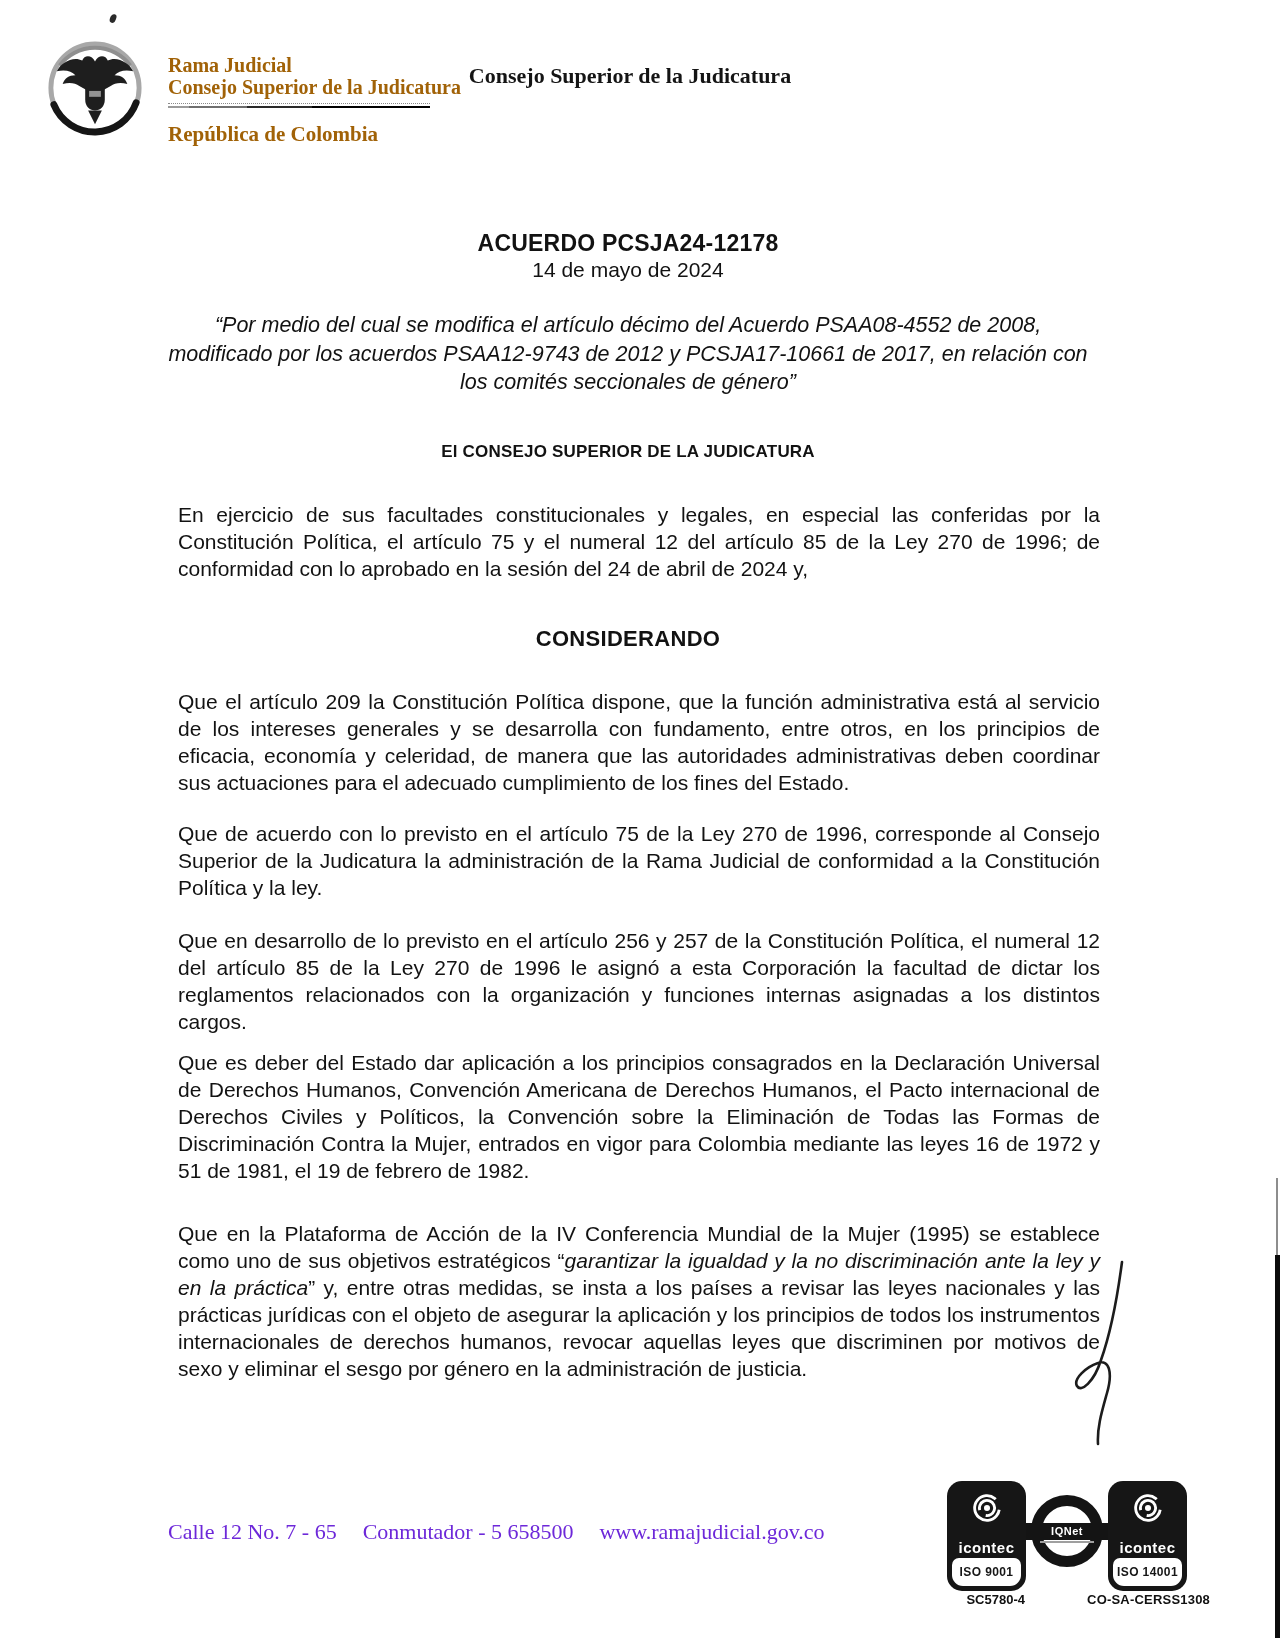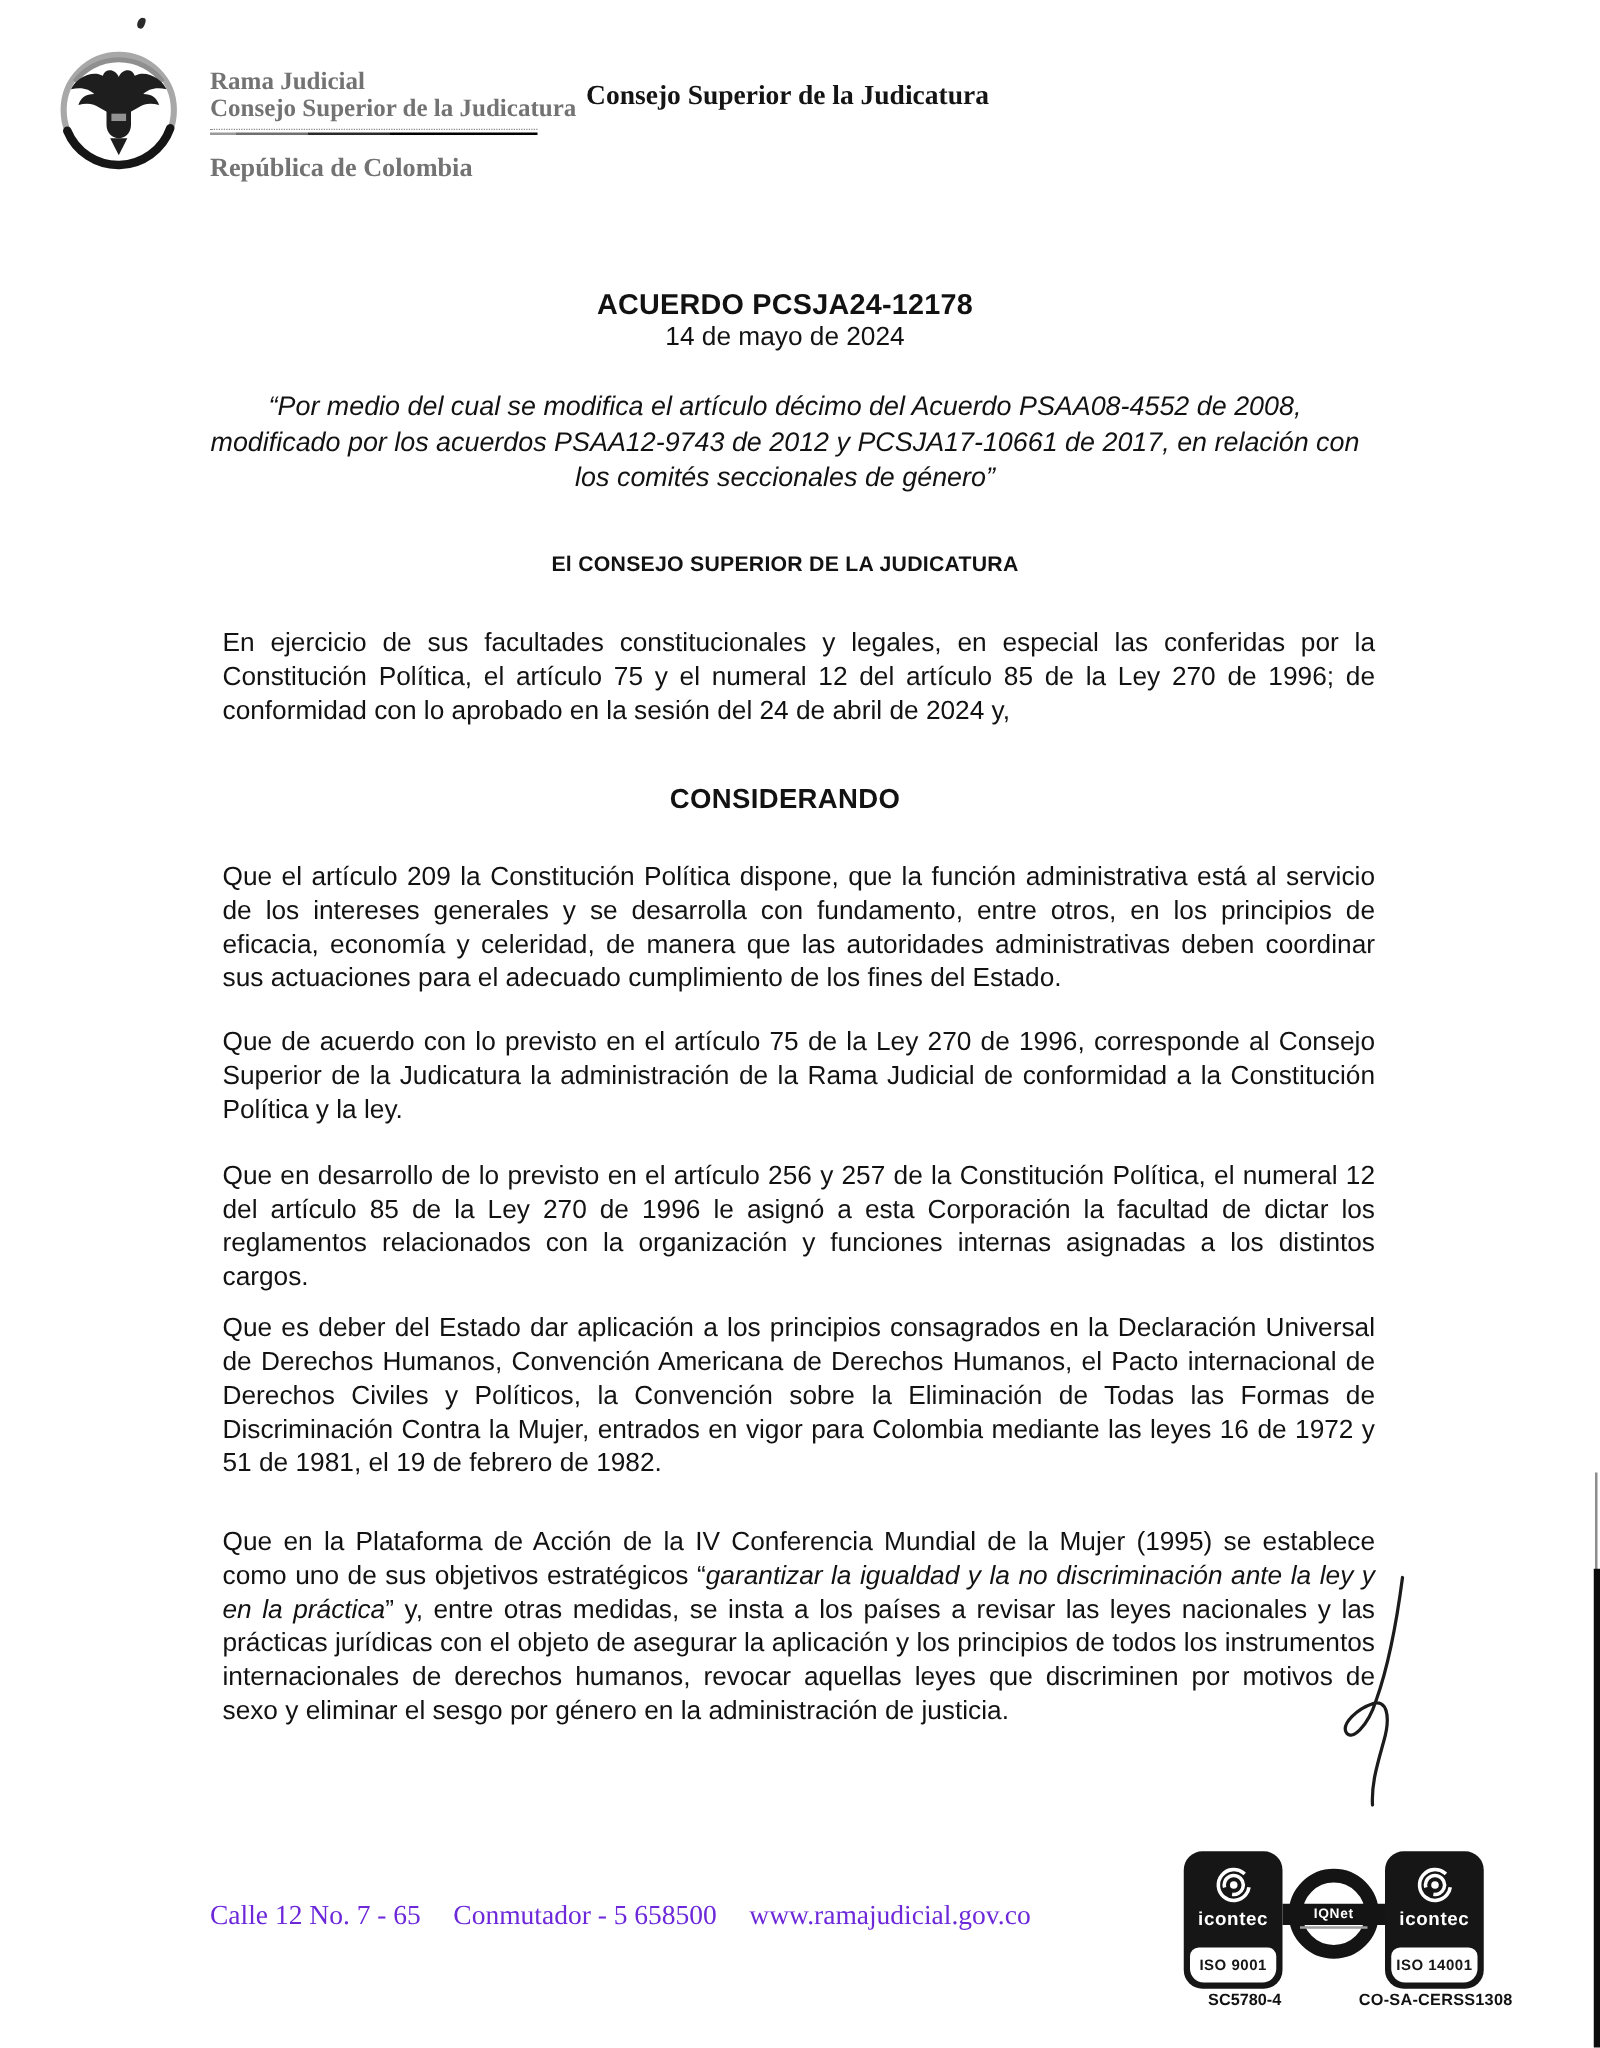--- a/index.html
+++ b/index.html
@@ -12,21 +12,21 @@
     color:#121212;
     -webkit-font-smoothing:antialiased;
   }
   .abs{position:absolute;}
 
   
   .emblem{left:46px;top:36px;width:98px;height:104px;}
   .speck{left:110px;top:14px;width:6px;height:9px;border-radius:60% 40% 50% 50%;
          background:#2a2a2a;transform:rotate(18deg);}
   .org-block{left:168px;top:54px;width:300px;font-family:"Liberation Serif", serif;
-             font-weight:700;color:#737373;}
+             font-weight:700;color:#a16207;}
   .org-line1{font-size:20px;line-height:22px;}
   .org-line2{font-size:20px;line-height:23px;}
   .org-divider{margin-top:4px;width:262px;height:4px;
       background:linear-gradient(to right,#9a9a9a 0 8%, #6f6f6f 8% 30%, #2a2a2a 30% 55%, #000 55% 100%);
       background-size:100% 2px;background-position:0 2px;background-repeat:no-repeat;
       border-top:1px dotted #8a8a8a;}
   .org-line3{margin-top:15px;font-size:21px;line-height:23px;}
   .office-block{left:360px;top:62px;width:540px;text-align:center;
                 font-family:"Liberation Serif", serif;font-weight:700;color:#141414;}
   .office-title{font-size:22px;line-height:27px;}
@@ -58,21 +58,21 @@
   .footer-line{left:168px;top:1519px;width:760px;
                font-family:"Liberation Serif", serif;font-size:22px;color:#6d28d9;white-space:nowrap;}
   .footer-line span{margin-right:26px;}
 
   .cert-badge{width:77px;height:108px;background:#161616;border-radius:14px;
               box-shadow:0 0 0 1px #161616;}
   .badge-left{left:948px;top:1482px;}
   .badge-right{left:1109px;top:1482px;}
   .badge-spiral{display:block;margin:7px auto 0;}
   .badge-brand{color:#fff;text-align:center;font-size:15px;letter-spacing:.5px;
-               margin-top:0px;font-weight:700;}
+               margin-top:12px;font-weight:700;}
   .badge-iso{position:absolute;left:4px;right:4px;bottom:4px;height:28px;background:#fff;
              border-radius:7px 7px 11px 11px;display:flex;align-items:center;justify-content:center;
              font-size:12px;font-weight:700;color:#161616;letter-spacing:.4px;}
   .iqnet{left:1031px;top:1495px;width:72px;height:72px;border-radius:50%;
          background:#fff;border:11px solid #141414;box-sizing:border-box;}
   .iqnet-band{left:1026px;top:1523px;width:82px;height:17px;background:#141414;
               color:#fff;font-size:11px;font-weight:700;text-align:center;line-height:17px;
               letter-spacing:.5px;}
   .iqnet-tagline{left:1040px;top:1541px;width:54px;height:2px;background:#9f9f9f;}
   .cert-code{top:1592px;font-size:13px;font-weight:700;color:#111;text-align:right;

